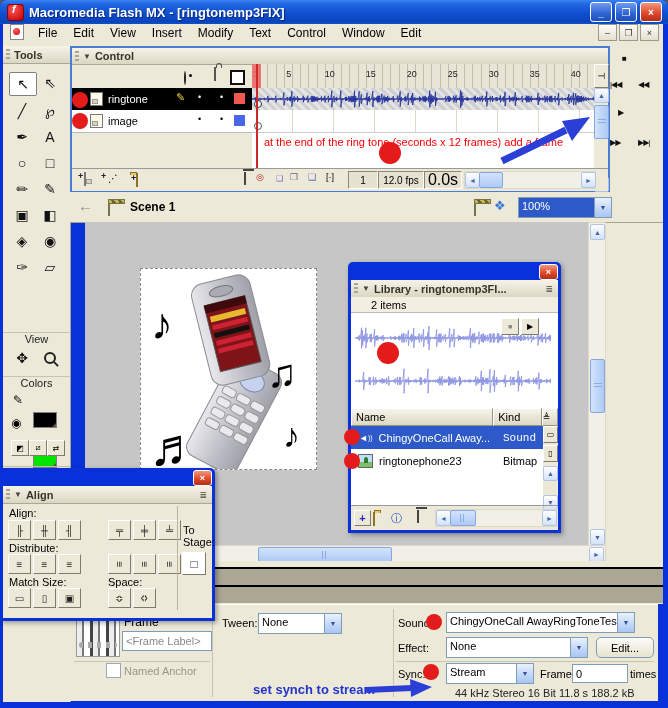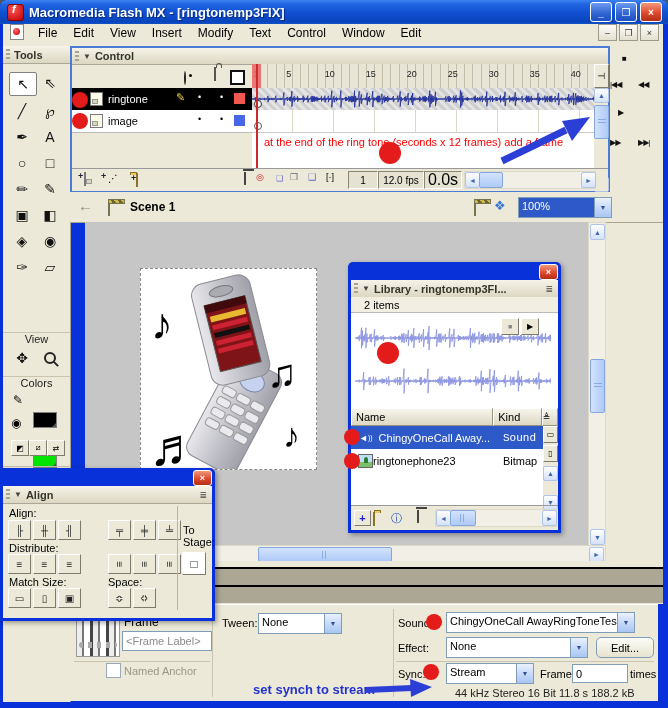--- a/index.html
+++ b/index.html
@@ -379,21 +379,21 @@
 
   <div class="abs" style="left:348px;top:262px;width:213px;height:271px;background:#0831D9;border-radius:5px 5px 0 0;box-shadow:2px 2px 5px rgba(0,0,0,.35);z-index:30">
     <span class="abs winbtn close" style="right:3px;top:2px;width:17px;height:14px;font-size:9px">×</span>
     <div class="abs" style="left:3px;top:18px;width:207px;height:250px;background:#ECE9D8">
       <div class="panel-hdr">
         <span class="grip"></span>
         <span class="hdr-caret">▼</span>
         <span style="white-space:nowrap;overflow:hidden;max-width:160px">Library - ringtonemp3FI...</span>
         <span class="hdr-menu">≣</span>
       </div>
-      <div class="abs" style="left:0;top:17px;width:207px;height:16px;background:#F2EFE2;border-bottom:1px solid #BBB;display:flex;align-items:center;padding-left:13px;box-sizing:border-box">2 items</div>
+      <div class="abs" style="left:0;top:17px;width:207px;height:16px;background:#F2EFE2;border-bottom:1px solid #BBB;display:flex;align-items:center;padding-left:20px;box-sizing:border-box">2 items</div>
       <div class="abs" style="left:0;top:33px;width:207px;height:95px;background:#fff;border-bottom:1px solid #999">
         <svg id="lib-wave1" class="abs" style="left:4px;top:12px" width="196" height="26">
             <path fill="none" stroke="#8890E0" stroke-width="0.8" d="M0 13 L196 13 M0 13 L1.1 13.0 L1.1 13.0 L2.2 12.1 L2.2 13.9 L3.3 11.6 L3.3 14.4 L4.4 10.3 L4.4 15.7 L5.4 13.0 L5.4 13.0 L6.5 2.7 L6.5 23.3 L7.6 5.5 L7.6 20.5 L8.7 10.8 L8.7 15.2 L9.8 9.6 L9.8 16.4 L10.9 2.8 L10.9 23.2 L12.0 8.4 L12.0 17.6 L13.1 12.7 L13.1 13.3 L14.2 12.7 L14.2 13.3 L15.2 9.2 L15.2 16.8 L16.3 8.8 L16.3 17.2 L17.4 12.7 L17.4 13.3 L18.5 12.9 L18.5 13.1 L19.6 4.3 L19.6 21.7 L20.7 11.1 L20.7 14.9 L21.8 10.3 L21.8 15.7 L22.9 10.7 L22.9 15.3 L24.0 12.2 L24.0 13.8 L25.0 12.8 L25.0 13.2 L26.1 11.2 L26.1 14.8 L27.2 11.9 L27.2 14.1 L28.3 10.0 L28.3 16.0 L29.4 12.3 L29.4 13.7 L30.5 12.8 L30.5 13.2 L31.6 13.0 L31.6 13.0 L32.7 12.8 L32.7 13.2 L33.8 13.0 L33.8 13.0 L34.8 13.0 L34.8 13.0 L35.9 11.2 L35.9 14.8 L37.0 12.7 L37.0 13.3 L38.1 12.2 L38.1 13.8 L39.2 11.6 L39.2 14.4 L40.3 11.2 L40.3 14.8 L41.4 12.1 L41.4 13.9 L42.5 12.8 L42.5 13.2 L43.6 11.1 L43.6 14.9 L44.6 10.7 L44.6 15.3 L45.7 11.7 L45.7 14.3 L46.8 8.6 L46.8 17.4 L47.9 9.5 L47.9 16.5 L49.0 8.0 L49.0 18.0 L50.1 12.7 L50.1 13.3 L51.2 9.0 L51.2 17.0 L52.3 12.5 L52.3 13.5 L53.4 5.2 L53.4 20.8 L54.4 12.4 L54.4 13.6 L55.5 10.8 L55.5 15.2 L56.6 8.8 L56.6 17.2 L57.7 10.0 L57.7 16.0 L58.8 3.1 L58.8 22.9 L59.9 11.3 L59.9 14.7 L61.0 11.0 L61.0 15.0 L62.1 12.8 L62.1 13.2 L63.2 11.2 L63.2 14.8 L64.2 8.3 L64.2 17.7 L65.3 12.7 L65.3 13.3 L66.4 9.5 L66.4 16.5 L67.5 13.0 L67.5 13.0 L68.6 4.0 L68.6 22.0 L69.7 13.0 L69.7 13.0 L70.8 11.1 L70.8 14.9 L71.9 11.7 L71.9 14.3 L73.0 7.3 L73.0 18.7 L74.0 1.0 L74.0 25.0 L75.1 11.7 L75.1 14.3 L76.2 12.8 L76.2 13.2 L77.3 12.6 L77.3 13.4 L78.4 12.7 L78.4 13.3 L79.5 11.8 L79.5 14.2 L80.6 12.2 L80.6 13.8 L81.7 4.3 L81.7 21.7 L82.8 12.2 L82.8 13.8 L83.8 8.7 L83.8 17.3 L84.9 8.8 L84.9 17.2 L86.0 8.5 L86.0 17.5 L87.1 12.6 L87.1 13.4 L88.2 10.6 L88.2 15.4 L89.3 13.0 L89.3 13.0 L90.4 9.0 L90.4 17.0 L91.5 12.7 L91.5 13.3 L92.6 12.3 L92.6 13.7 L93.6 13.0 L93.6 13.0 L94.7 3.4 L94.7 22.6 L95.8 12.8 L95.8 13.2 L96.9 9.3 L96.9 16.7 L98.0 12.0 L98.0 14.0 L99.1 3.9 L99.1 22.1 L100.2 13.0 L100.2 13.0 L101.3 12.8 L101.3 13.2 L102.4 12.9 L102.4 13.1 L103.4 10.0 L103.4 16.0 L104.5 11.1 L104.5 14.9 L105.6 11.1 L105.6 14.9 L106.7 12.0 L106.7 14.0 L107.8 11.7 L107.8 14.3 L108.9 11.0 L108.9 15.0 L110.0 12.3 L110.0 13.7 L111.1 11.1 L111.1 14.9 L112.2 12.2 L112.2 13.8 L113.2 10.7 L113.2 15.3 L114.3 12.8 L114.3 13.2 L115.4 3.0 L115.4 23.0 L116.5 10.9 L116.5 15.1 L117.6 8.3 L117.6 17.7 L118.7 9.5 L118.7 16.5 L119.8 7.9 L119.8 18.1 L120.9 11.9 L120.9 14.1 L122.0 11.3 L122.0 14.7 L123.0 12.8 L123.0 13.2 L124.1 6.7 L124.1 19.3 L125.2 12.8 L125.2 13.2 L126.3 9.3 L126.3 16.7 L127.4 9.1 L127.4 16.9 L128.5 8.2 L128.5 17.8 L129.6 10.6 L129.6 15.4 L130.7 9.8 L130.7 16.2 L131.8 12.4 L131.8 13.6 L132.8 9.8 L132.8 16.2 L133.9 12.5 L133.9 13.5 L135.0 8.1 L135.0 17.9 L136.1 9.1 L136.1 16.9 L137.2 13.0 L137.2 13.0 L138.3 8.1 L138.3 17.9 L139.4 8.8 L139.4 17.2 L140.5 12.7 L140.5 13.3 L141.6 12.3 L141.6 13.7 L142.6 8.0 L142.6 18.0 L143.7 8.5 L143.7 17.5 L144.8 10.6 L144.8 15.4 L145.9 10.9 L145.9 15.1 L147.0 9.6 L147.0 16.4 L148.1 11.6 L148.1 14.4 L149.2 13.0 L149.2 13.0 L150.3 11.9 L150.3 14.1 L151.4 13.0 L151.4 13.0 L152.4 13.0 L152.4 13.0 L153.5 13.0 L153.5 13.0 L154.6 8.3 L154.6 17.7 L155.7 11.3 L155.7 14.7 L156.8 12.7 L156.8 13.3 L157.9 10.9 L157.9 15.1 L159.0 10.6 L159.0 15.4 L160.1 11.0 L160.1 15.0 L161.2 12.2 L161.2 13.8 L162.2 9.7 L162.2 16.3 L163.3 11.3 L163.3 14.7 L164.4 11.2 L164.4 14.8 L165.5 10.0 L165.5 16.0 L166.6 10.1 L166.6 15.9 L167.7 13.0 L167.7 13.0 L168.8 10.5 L168.8 15.5 L169.9 10.9 L169.9 15.1 L171.0 12.8 L171.0 13.2 L172.0 12.7 L172.0 13.3 L173.1 10.5 L173.1 15.5 L174.2 13.0 L174.2 13.0 L175.3 12.8 L175.3 13.2 L176.4 8.7 L176.4 17.3 L177.5 12.8 L177.5 13.2 L178.6 10.9 L178.6 15.1 L179.7 13.0 L179.7 13.0 L180.8 13.0 L180.8 13.0 L181.8 12.8 L181.8 13.2 L182.9 5.6 L182.9 20.4 L184.0 10.7 L184.0 15.3 L185.1 11.9 L185.1 14.1 L186.2 9.5 L186.2 16.5 L187.3 8.5 L187.3 17.5 L188.4 12.4 L188.4 13.6 L189.5 12.0 L189.5 14.0 L190.6 8.1 L190.6 17.9 L191.6 13.0 L191.6 13.0 L192.7 11.9 L192.7 14.1 L193.8 11.2 L193.8 14.8 L194.9 9.9 L194.9 16.1 L196.0 9.7 L196.0 16.3"></path>
           </svg>
         <svg id="lib-wave2" class="abs" style="left:4px;top:55px" width="196" height="26">
             <path fill="none" stroke="#8890E0" stroke-width="0.8" d="M0 13 L196 13 M0 13 L1.1 13.0 L1.1 13.0 L2.2 13.0 L2.2 13.0 L3.3 12.7 L3.3 13.3 L4.4 11.7 L4.4 14.3 L5.4 13.0 L5.4 13.0 L6.5 12.4 L6.5 13.6 L7.6 13.0 L7.6 13.0 L8.7 4.0 L8.7 22.0 L9.8 11.3 L9.8 14.7 L10.9 12.5 L10.9 13.5 L12.0 12.9 L12.0 13.1 L13.1 12.8 L13.1 13.2 L14.2 9.3 L14.2 16.7 L15.2 9.0 L15.2 17.0 L16.3 13.0 L16.3 13.0 L17.4 12.7 L17.4 13.3 L18.5 8.7 L18.5 17.3 L19.6 13.0 L19.6 13.0 L20.7 9.4 L20.7 16.6 L21.8 11.6 L21.8 14.4 L22.9 12.9 L22.9 13.1 L24.0 12.5 L24.0 13.5 L25.0 11.5 L25.0 14.5 L26.1 11.8 L26.1 14.2 L27.2 10.3 L27.2 15.7 L28.3 11.0 L28.3 15.0 L29.4 11.1 L29.4 14.9 L30.5 13.0 L30.5 13.0 L31.6 9.8 L31.6 16.2 L32.7 12.8 L32.7 13.2 L33.8 8.3 L33.8 17.7 L34.8 12.3 L34.8 13.7 L35.9 12.6 L35.9 13.4 L37.0 12.9 L37.0 13.1 L38.1 12.7 L38.1 13.3 L39.2 11.5 L39.2 14.5 L40.3 10.6 L40.3 15.4 L41.4 13.0 L41.4 13.0 L42.5 9.0 L42.5 17.0 L43.6 12.3 L43.6 13.7 L44.6 9.0 L44.6 17.0 L45.7 9.3 L45.7 16.7 L46.8 13.0 L46.8 13.0 L47.9 13.0 L47.9 13.0 L49.0 0.7 L49.0 25.3 L50.1 12.3 L50.1 13.7 L51.2 11.1 L51.2 14.9 L52.3 12.4 L52.3 13.6 L53.4 9.3 L53.4 16.7 L54.4 12.0 L54.4 14.0 L55.5 11.8 L55.5 14.2 L56.6 12.7 L56.6 13.3 L57.7 12.9 L57.7 13.1 L58.8 11.6 L58.8 14.4 L59.9 12.4 L59.9 13.6 L61.0 10.9 L61.0 15.1 L62.1 12.2 L62.1 13.8 L63.2 12.9 L63.2 13.1 L64.2 11.9 L64.2 14.1 L65.3 9.0 L65.3 17.0 L66.4 9.5 L66.4 16.5 L67.5 12.9 L67.5 13.1 L68.6 12.1 L68.6 13.9 L69.7 10.4 L69.7 15.6 L70.8 11.2 L70.8 14.8 L71.9 13.0 L71.9 13.0 L73.0 0.8 L73.0 25.2 L74.0 12.0 L74.0 14.0 L75.1 11.8 L75.1 14.2 L76.2 12.9 L76.2 13.1 L77.3 12.6 L77.3 13.4 L78.4 11.8 L78.4 14.2 L79.5 12.9 L79.5 13.1 L80.6 11.6 L80.6 14.4 L81.7 12.3 L81.7 13.7 L82.8 11.2 L82.8 14.8 L83.8 10.6 L83.8 15.4 L84.9 8.6 L84.9 17.4 L86.0 10.3 L86.0 15.7 L87.1 8.3 L87.1 17.7 L88.2 12.9 L88.2 13.1 L89.3 10.9 L89.3 15.1 L90.4 11.7 L90.4 14.3 L91.5 11.1 L91.5 14.9 L92.6 12.8 L92.6 13.2 L93.6 8.3 L93.6 17.7 L94.7 8.9 L94.7 17.1 L95.8 9.9 L95.8 16.1 L96.9 10.8 L96.9 15.2 L98.0 9.7 L98.0 16.3 L99.1 11.6 L99.1 14.4 L100.2 9.0 L100.2 17.0 L101.3 11.5 L101.3 14.5 L102.4 13.0 L102.4 13.0 L103.4 12.7 L103.4 13.3 L104.5 8.0 L104.5 18.0 L105.6 9.5 L105.6 16.5 L106.7 13.0 L106.7 13.0 L107.8 12.1 L107.8 13.9 L108.9 12.6 L108.9 13.4 L110.0 11.6 L110.0 14.4 L111.1 12.5 L111.1 13.5 L112.2 12.9 L112.2 13.1 L113.2 11.8 L113.2 14.2 L114.3 11.8 L114.3 14.2 L115.4 11.3 L115.4 14.7 L116.5 12.5 L116.5 13.5 L117.6 13.0 L117.6 13.0 L118.7 12.0 L118.7 14.0 L119.8 11.7 L119.8 14.3 L120.9 8.2 L120.9 17.8 L122.0 11.4 L122.0 14.6 L123.0 9.6 L123.0 16.4 L124.1 11.1 L124.1 14.9 L125.2 11.3 L125.2 14.7 L126.3 2.7 L126.3 23.3 L127.4 9.4 L127.4 16.6 L128.5 9.1 L128.5 16.9 L129.6 12.1 L129.6 13.9 L130.7 10.2 L130.7 15.8 L131.8 10.3 L131.8 15.7 L132.8 9.8 L132.8 16.2 L133.9 12.4 L133.9 13.6 L135.0 1.2 L135.0 24.8 L136.1 12.1 L136.1 13.9 L137.2 13.0 L137.2 13.0 L138.3 7.9 L138.3 18.1 L139.4 2.1 L139.4 23.9 L140.5 12.6 L140.5 13.4 L141.6 9.0 L141.6 17.0 L142.6 11.3 L142.6 14.7 L143.7 13.0 L143.7 13.0 L144.8 11.7 L144.8 14.3 L145.9 12.4 L145.9 13.6 L147.0 12.5 L147.0 13.5 L148.1 11.9 L148.1 14.1 L149.2 10.7 L149.2 15.3 L150.3 6.9 L150.3 19.1 L151.4 12.8 L151.4 13.2 L152.4 12.2 L152.4 13.8 L153.5 12.6 L153.5 13.4 L154.6 12.6 L154.6 13.4 L155.7 8.5 L155.7 17.5 L156.8 12.3 L156.8 13.7 L157.9 9.2 L157.9 16.8 L159.0 8.8 L159.0 17.2 L160.1 12.3 L160.1 13.7 L161.2 12.2 L161.2 13.8 L162.2 10.9 L162.2 15.1 L163.3 2.7 L163.3 23.3 L164.4 8.8 L164.4 17.2 L165.5 11.8 L165.5 14.2 L166.6 7.9 L166.6 18.1 L167.7 13.0 L167.7 13.0 L168.8 13.0 L168.8 13.0 L169.9 12.1 L169.9 13.9 L171.0 11.3 L171.0 14.7 L172.0 11.8 L172.0 14.2 L173.1 11.2 L173.1 14.8 L174.2 10.3 L174.2 15.7 L175.3 12.9 L175.3 13.1 L176.4 12.9 L176.4 13.1 L177.5 12.6 L177.5 13.4 L178.6 10.1 L178.6 15.9 L179.7 11.9 L179.7 14.1 L180.8 10.3 L180.8 15.7 L181.8 9.4 L181.8 16.6 L182.9 12.7 L182.9 13.3 L184.0 4.6 L184.0 21.4 L185.1 11.2 L185.1 14.8 L186.2 11.1 L186.2 14.9 L187.3 12.7 L187.3 13.3 L188.4 12.5 L188.4 13.5 L189.5 12.1 L189.5 13.9 L190.6 13.0 L190.6 13.0 L191.6 10.8 L191.6 15.2 L192.7 11.9 L192.7 14.1 L193.8 12.6 L193.8 13.4 L194.9 11.6 L194.9 14.4 L196.0 10.4 L196.0 15.6"></path>
           </svg>
         <span class="abs btn3" style="left:150px;top:5px;width:16px;height:15px;font-size:7px;color:#888">■</span>
         <span class="abs btn3" style="left:170px;top:5px;width:16px;height:15px;font-size:8px">▶</span>
       </div>
@@ -403,21 +403,21 @@
         <span class="thead-cell" style="width:15px;font-size:9px;padding:0">≜</span>
       </div>
       <div id="lib-rows" class="abs" style="left:0;top:146px;width:192px;height:79px;background:#fff">
           <span class="librow sel">
             <span class="icon-speaker" style="margin-left: 8px;">◄</span>
             <span style="margin-left: 6px; flex: 1 1 0%; white-space: nowrap; overflow: hidden;">ChingyOneCall Away...</span>
             <span style="width: 40px; white-space: nowrap; overflow: hidden; font-family: Liberation Mono, monospace;">Sound</span>
           </span>
           <span class="librow">
             <span class="icon-bitmap" style="margin-left: 7px;"></span>
-            <span style="margin-left: 0; flex: 1 1 0%; white-space: nowrap; overflow: hidden;">ringtonephone23</span>
+            <span style="margin-left: 6px; flex: 1 1 0%; white-space: nowrap; overflow: hidden;">ringtonephone23</span>
             <span style="width: 40px; white-space: nowrap; overflow: hidden;">Bitmap</span>
           </span>
         </div>
       <div class="abs" style="left:192px;top:146px;width:15px;height:79px;background:#ECE9D8">
         <div class="btn3" style="height:15px;font-size:8px">▭</div>
         <div class="btn3" style="height:15px;font-size:8px;margin-top:2px">▯</div>
         <div class="sb-btn" style="height:13px;margin-top:4px">▲</div>
         <div class="sb-btn" style="height:13px;margin-top:14px">▼</div>
       </div>
       <div class="abs" style="left:0;top:225px;width:207px;height:25px;border-top:1px solid #999">

